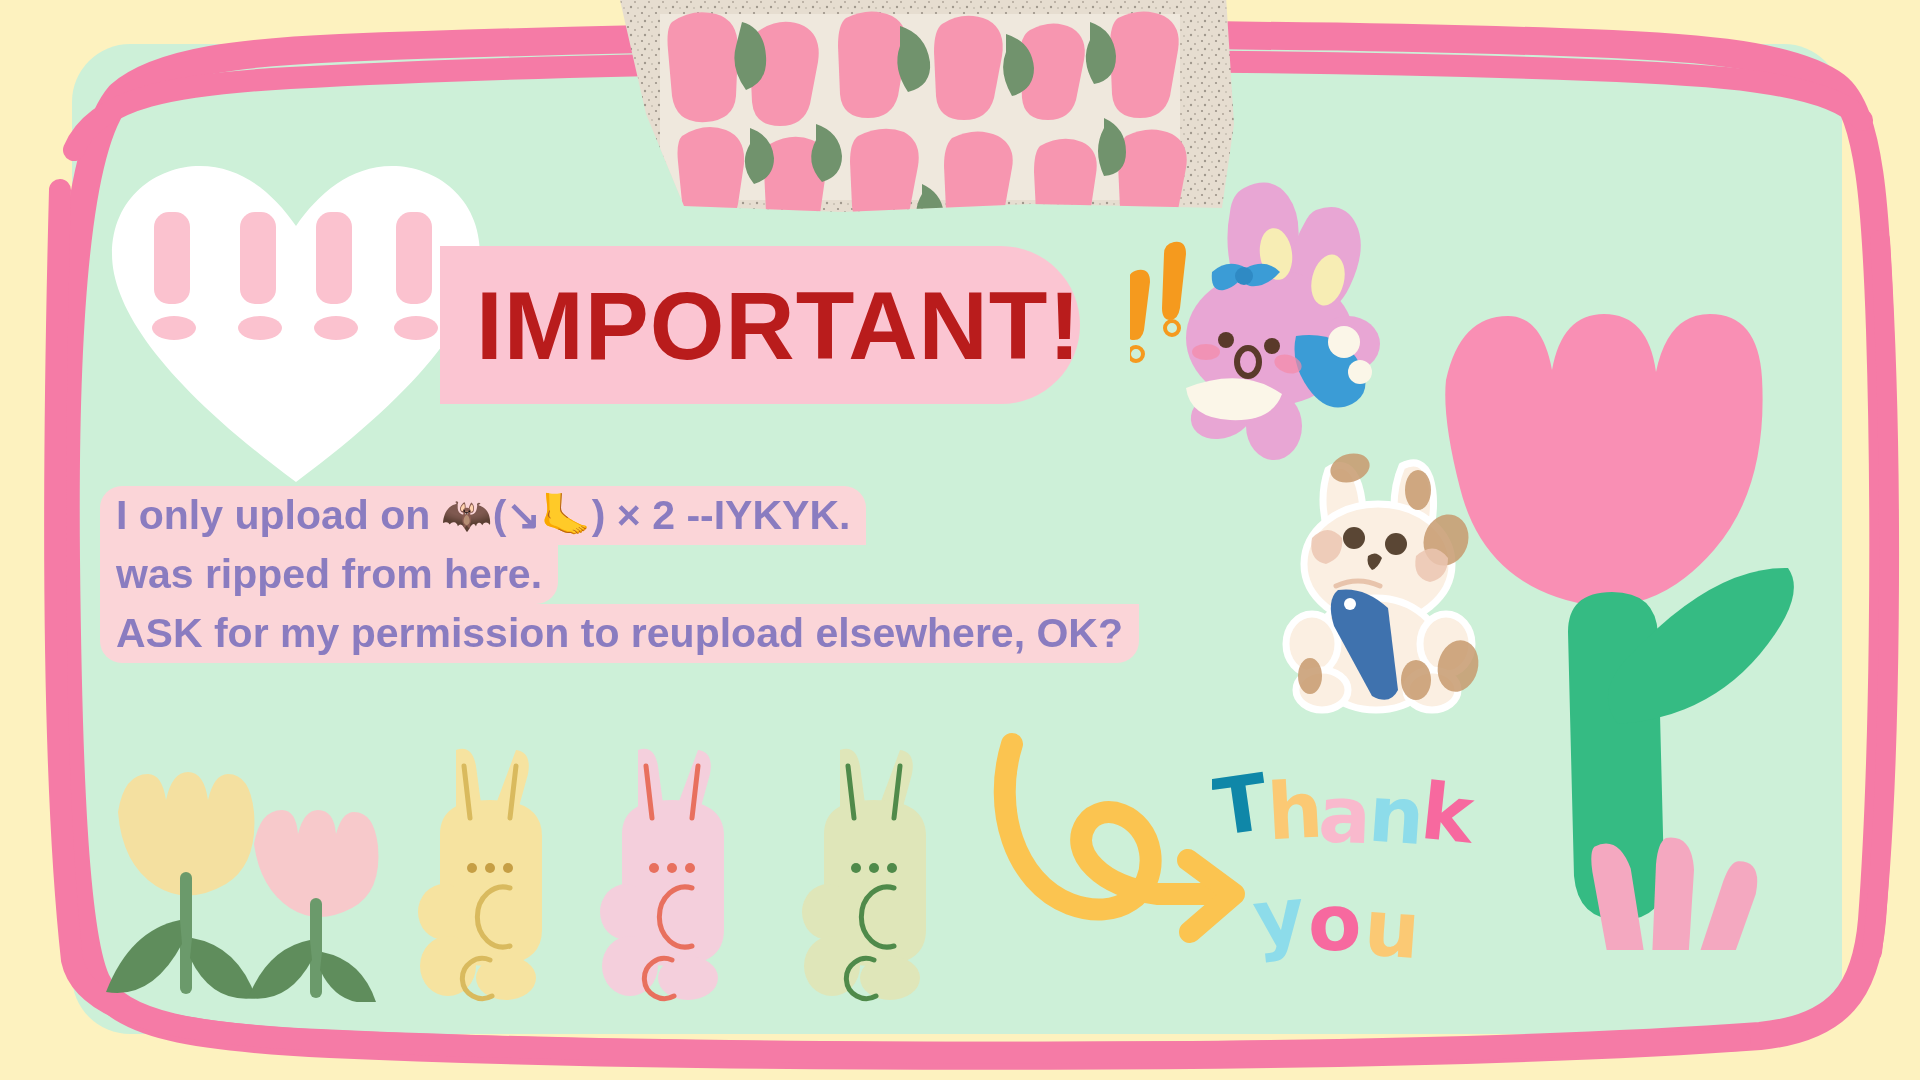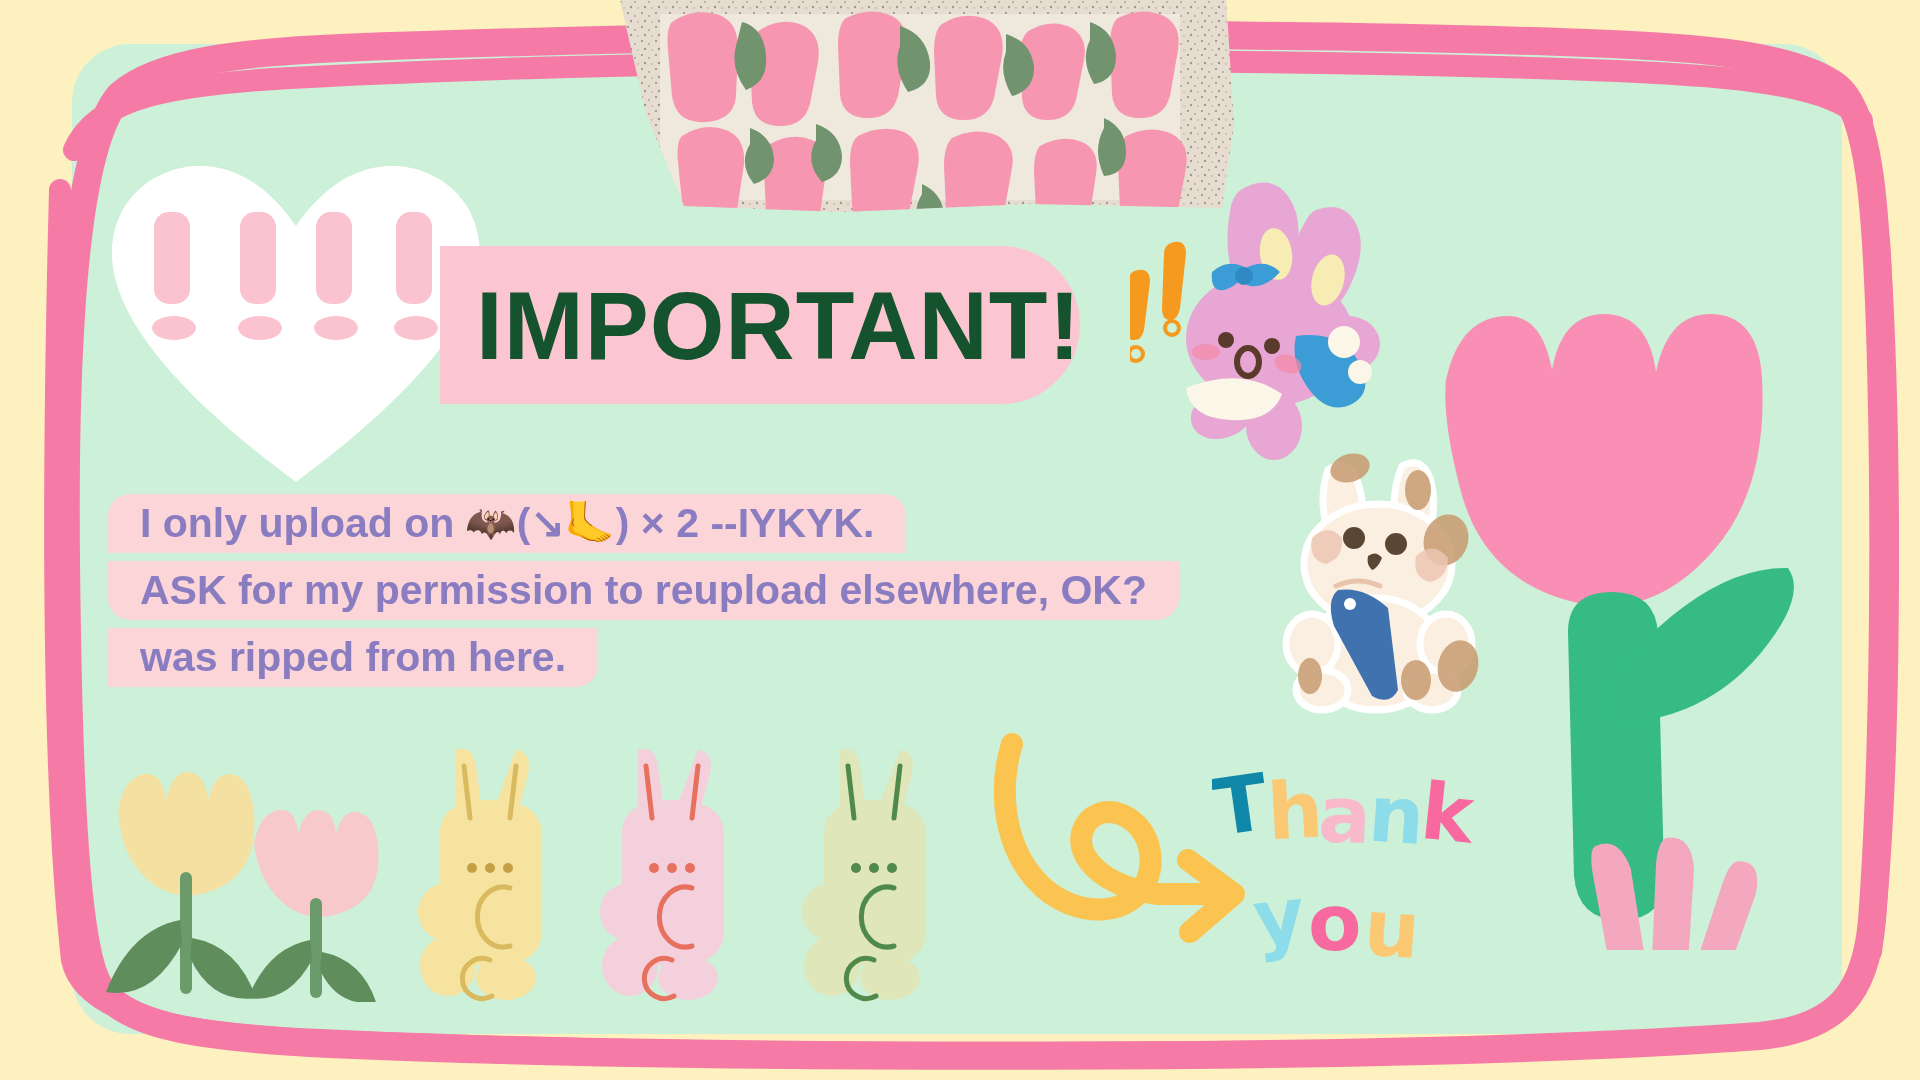--- a/index.html
+++ b/index.html
@@ -26,30 +26,30 @@
 
   
   .important-pill{
     position:absolute;left:440px;top:246px;width:640px;height:158px;
     background:#fbc5d2;border-radius:0 82px 82px 0;
   }
   .important-text{
     position:absolute;left:476px;top:262px;width:640px;height:128px;
     line-height:128px;
     font-size:96px;font-weight:bold;letter-spacing:1px;
-    color:#14532d;white-space:nowrap;
+    color:#b91c1c;white-space:nowrap;
   }
 
   
   .body-block{position:absolute;left:100px;top:486px;width:1070px;}
   .ln{
     position:relative;display:block;
     font-size:41px;font-weight:bold;color:#8a7cc0;
     line-height:59px;white-space:nowrap;
-    margin:8px;padding:0 32px;
+    margin:0;padding:0 16px;
     width:max-content;
   }
   .ln .bg{
     position:absolute;left:0;top:0;height:100%;width:100%;
     background:#fbd5d8;z-index:0;
   }
   .ln .tx{position:relative;z-index:1;}
   .ln-1 .bg{border-radius:22px 22px 0 0;}
   .ln-4 .bg{border-radius:0 0 22px 22px;}
   .ln-2 .bg{border-radius:0 22px 0 0;}
@@ -149,27 +149,27 @@
   </svg>
 
   <div class="important-pill"></div>
   <div class="important-text">IMPORTANT!</div>
 
   <div class="body-block">
     <span class="ln ln-1">
       <span class="bg"></span>
       <span class="tx">I only upload on 🦇(↘🦶) × 2 --IYKYK.</span>
     </span>
+    <span class="ln ln-3">
+      <span class="bg"></span>
+      <span class="tx">was ripped from here.</span>
+    </span>
     <span class="ln ln-4">
       <span class="bg"></span>
       <span class="tx">ASK for my permission to reupload elsewhere, OK?</span>
-    </span>
-    <span class="ln ln-3">
-      <span class="bg"></span>
-      <span class="tx">was ripped from here.</span>
     </span>
   </div>
 
   <svg class="art tulip-sm-a" viewBox="0 0 200 250">
     <path d="M30,60 q6,-38 30,-38 q14,0 18,26 q6,-28 22,-28 q16,0 20,28 q6,-26 20,-26 q22,0 26,38
              q4,52 -28,72 q-38,22 -70,2 q-34,-22 -38,-74 Z" fill="#f4e0a0"></path>
     <rect x="92" y="120" width="12" height="122" rx="6" fill="#6b9a6b"></rect>
     <path d="M92,168 q-50,10 -74,72 q46,8 76,-48 Z" fill="#5f8d5c"></path>
     <path d="M104,186 q46,8 64,60 q-44,6 -66,-40 Z" fill="#5f8d5c"></path>
   </svg>

